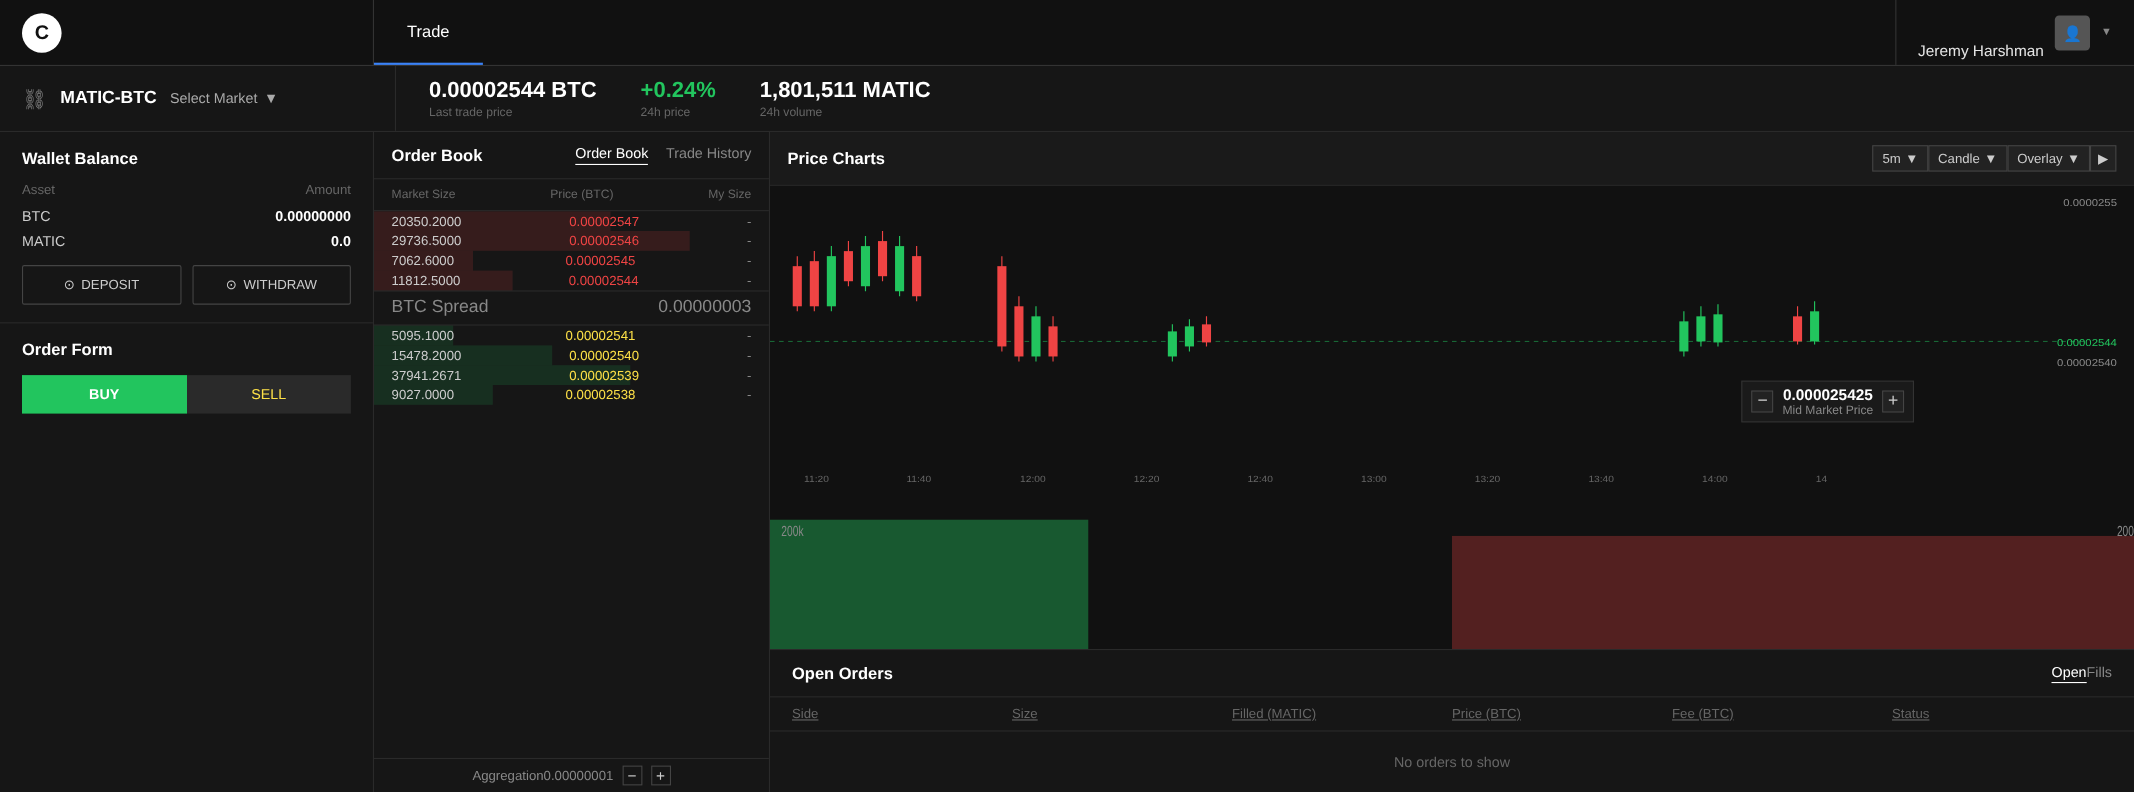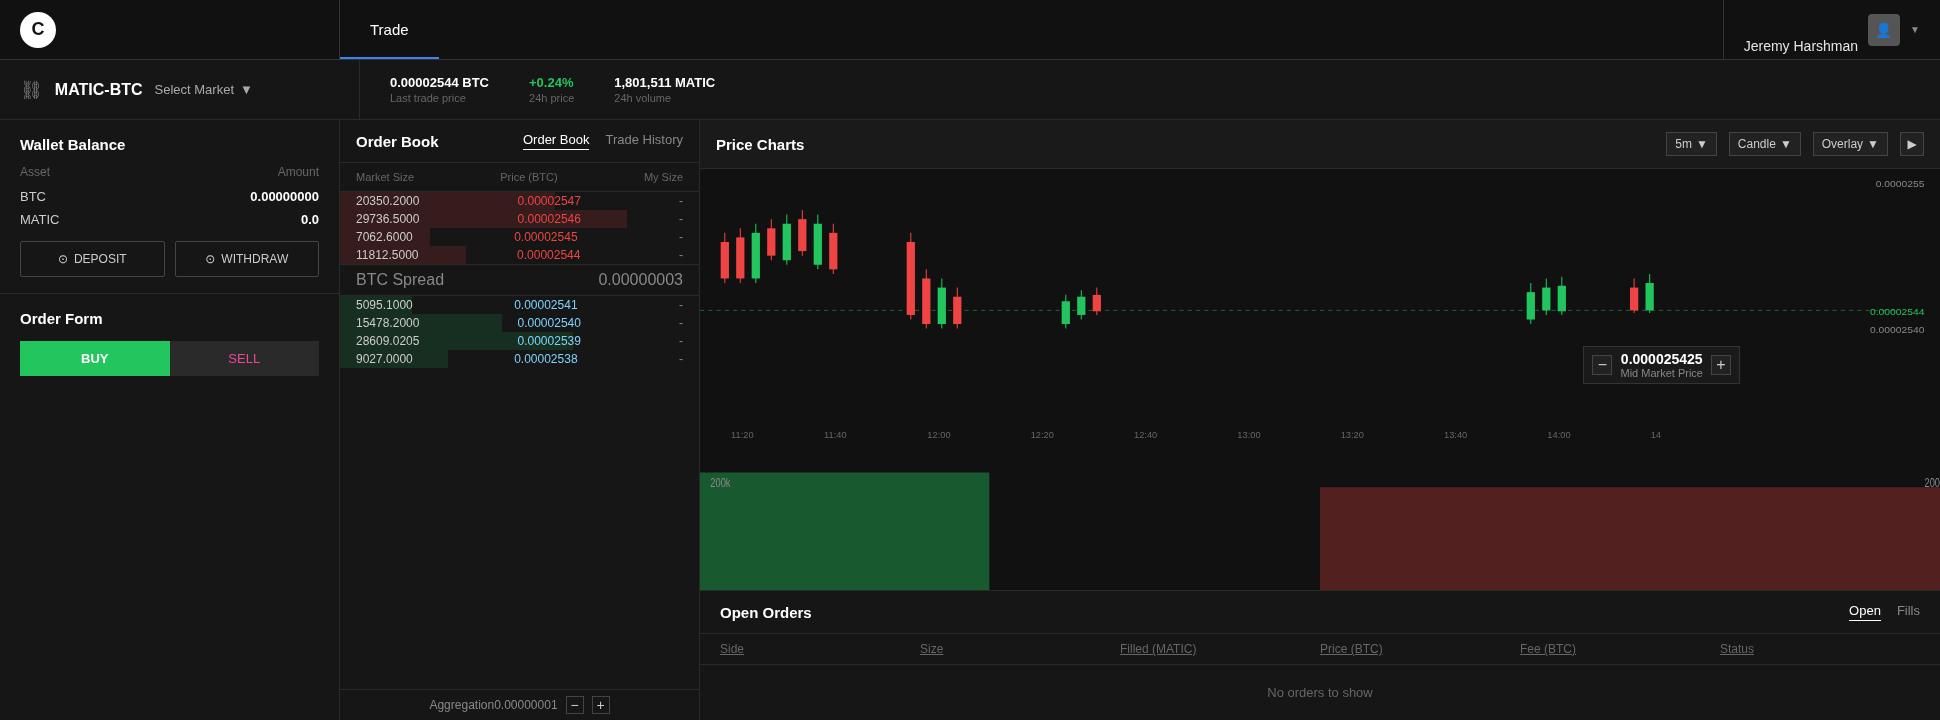--- a/index.html
+++ b/index.html
@@ -56,21 +56,21 @@
     }
     .link-icon { color: #888; font-size: 18px; }
     .market-name { color: #fff; font-size: 16px; font-weight: 600; }
     .select-market-btn {
       display: flex; align-items: center; gap: 6px; color: #aaa;
       cursor: pointer; font-size: 13px; background: transparent; border: none;
       color: #aaa;
     }
     .market-stats { display: flex; gap: 40px; padding-left: 30px; }
     .stat-item { display: flex; flex-direction: column; gap: 2px; }
-    .stat-value { color: #fff; font-size: 13px; font-weight: 600; }
+    .stat-value { color: #fff; font-size: 20px; font-weight: 600; }
     .stat-value.green { color: #22c55e; }
     .stat-label { color: #666; font-size: 11px; }
 
     
     .left-panel {
       width: 340px; min-width: 340px; background: #161616;
       border-right: 1px solid #2a2a2a; display: flex; flex-direction: column;
       overflow: hidden;
     }
 
@@ -90,21 +90,21 @@
 
     
     .order-form-section { padding: 16px 20px; }
     .order-form-title { color: #fff; font-size: 15px; font-weight: 600; margin-bottom: 14px; }
     .buy-sell-tabs { display: flex; margin-bottom: 14px; }
     .buy-tab {
       flex: 1; padding: 10px; background: #22c55e; color: #fff;
       text-align: center; font-size: 13px; font-weight: 600; cursor: pointer; border: none;
     }
     .sell-tab {
-      flex: 1; padding: 10px; background: #2a2a2a; color: #ec4899;
+      flex: 1; padding: 10px; background: #2a2a2a; color: #fde047;
       text-align: center; font-size: 13px; cursor: pointer; border: none;
     }
     .order-type-tabs { display: flex; gap: 0; border-bottom: 1px solid #333; }
     .order-type-tab {
       padding: 8px 14px; color: #888; font-size: 12px; cursor: pointer;
       border-bottom: 2px solid transparent; margin-bottom: -1px;
     }
     .order-type-tab.active { color: #fff; border-bottom-color: #fff; }
 
     
@@ -133,21 +133,21 @@
       display: flex; justify-content: space-between; align-items: center;
       padding: 2px 16px; font-size: 12px; position: relative;
     }
     .order-row .bar {
       position: absolute; left: 0; top: 0; bottom: 0; opacity: 0.15;
     }
     .sell-bar { background: #ef4444; }
     .buy-bar { background: #22c55e; }
     .order-size { color: #ccc; z-index: 1; position: relative; }
     .order-price-sell { color: #ef4444; z-index: 1; position: relative; }
-    .order-price-buy { color: #7dd3fc; z-index: 1; position: relative; }
+    .order-price-buy { color: #fde047; z-index: 1; position: relative; }
     .order-mysize { color: #888; z-index: 1; position: relative; }
 
     .spread-row {
       display: flex; align-items: center; justify-content: space-between;
       padding: 6px 16px; color: #888; font-size: 16px;
       border-top: 1px solid #2a2a2a; border-bottom: 1px solid #2a2a2a;
     }
 
     .aggregation-row {
       display: flex; align-items: center; justify-content: center;
@@ -158,41 +158,41 @@
       width: 18px; height: 18px; border: 1px solid #444; background: transparent;
       color: #ccc; cursor: pointer; display: flex; align-items: center;
       justify-content: center; font-size: 14px; line-height: 1;
     }
 
     .chart-header {
       display: flex; align-items: center; justify-content: space-between;
       padding: 12px 16px; border-bottom: 1px solid #2a2a2a;
     }
     .chart-title { color: #fff; font-size: 15px; font-weight: 600; }
-    .chart-controls { display: flex; align-items: flex-end; gap: 12px; }
+    .chart-controls { display: flex; align-items: flex-end; }
     .chart-select {
       background: #222; border: 1px solid #444; color: #ccc;
       padding: 4px 8px; font-size: 12px; cursor: pointer; display: flex;
       align-items: center; gap: 4px;
     }
     .chart-scroll-btn {
       background: #222; border: 1px solid #444; color: #ccc;
       width: 24px; height: 24px; display: flex; align-items: center;
       justify-content: center; cursor: pointer; font-size: 12px;
     }
 
     
     .chart-area { flex: 1; position: relative; overflow: hidden; background: #111; }
     .chart-svg { width: 100%; height: 100%; }
     .open-orders-header {
       display: flex; align-items: center; justify-content: space-between;
       padding: 12px 20px; border-bottom: 1px solid #2a2a2a;
     }
     .open-orders-title { color: #fff; font-size: 15px; font-weight: 600; }
-    .open-orders-tabs { display: flex; gap: 16px; justify-content: space-between; }
+    .open-orders-tabs { display: flex; gap: 0; justify-content: space-between; }
     .open-orders-tab { color: #888; font-size: 13px; cursor: pointer; }
     .open-orders-tab.active { color: #fff; border-bottom: 1px solid #fff; padding-bottom: 2px; }
     .orders-table-header {
       display: flex; padding: 8px 20px; color: #666; font-size: 12px;
       border-bottom: 1px solid #2a2a2a;
       text-decoration: underline;
     }
     .orders-col { flex: 1; }
     .no-orders { text-align: center; padding: 20px; color: #666; font-size: 13px; }
 
@@ -338,21 +338,21 @@
             <span class="order-mysize">-</span>
           </div>
           <div class="order-row">
             <div class="bar buy-bar" style="width:45%"></div>
             <span class="order-size">15478.2000</span>
             <span class="order-price-buy">0.00002540</span>
             <span class="order-mysize">-</span>
           </div>
           <div class="order-row">
             <div class="bar buy-bar" style="width:65%"></div>
-            <span class="order-size">28609.0205</span>
+            <span class="order-size">37941.2671</span>
             <span class="order-price-buy">0.00002539</span>
             <span class="order-mysize">-</span>
           </div>
           <div class="order-row">
             <div class="bar buy-bar" style="width:30%"></div>
             <span class="order-size">9027.0000</span>
             <span class="order-price-buy">0.00002538</span>
             <span class="order-mysize">-</span>
           </div>
         </div>

